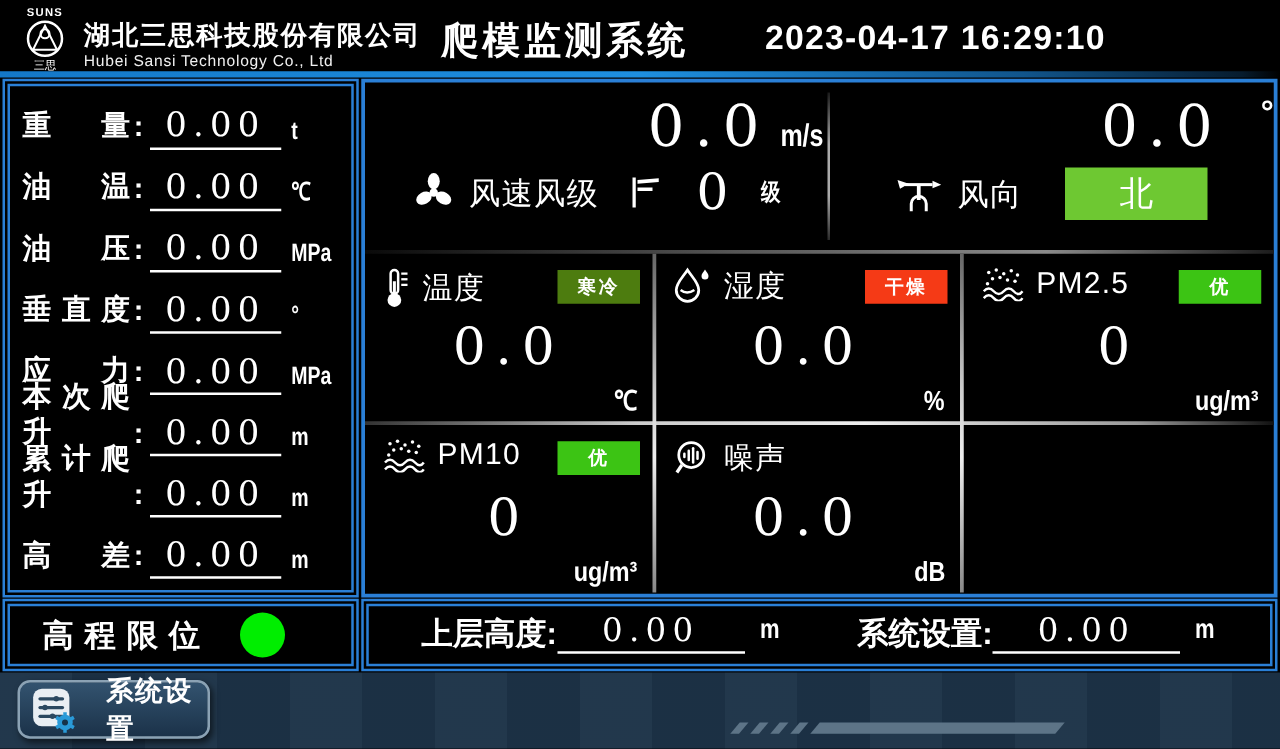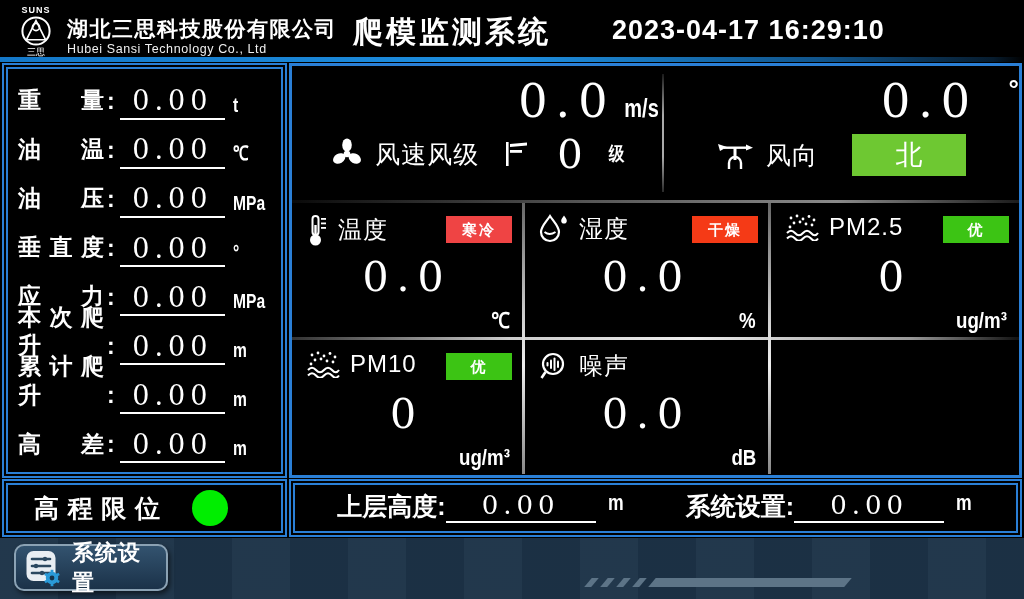--- a/index.html
+++ b/index.html
@@ -57,21 +57,21 @@
     background:linear-gradient(to right,#333,#ccc 30%,#eee 55%,#999 85%,#111); }
   .col-div  { position:absolute; top:137px; width:3px; height:271px;
     background:linear-gradient(to bottom,#666,#ccc 40%,#eee 60%,#888); }
   .col-div.c1 { left:230px; } .col-div.c2 { left:476px; }
 
   .scell { position:absolute; height:134px; }
   .shead { position:absolute; left:14px; top:10px; display:flex; align-items:center; gap:10px; }
   .slabel { font-size:24px; letter-spacing:1px; }
   .sbadge { position:absolute; right:10px; top:13px; width:66px; height:27px; line-height:27px;
     text-align:center; font-size:15px; font-weight:bold; letter-spacing:2px; }
-  .badge-cyan { background:#ef4444; } .badge-red { background:#f53a16; } .badge-green { background:#3cc414; }
+  .badge-cyan { background:#4d7c0f; } .badge-red { background:#f53a16; } .badge-green { background:#3cc414; }
   .svalue { position:absolute; left:0; right:0; top:50px; text-align:center;
     font-family:"DejaVu Serif", serif; font-size:41px; letter-spacing:8px; }
   .sunit { position:absolute; right:12px; bottom:3px; font-size:22px; font-weight:bold;
     transform:scaleX(0.85); transform-origin:right bottom; white-space:nowrap; }
 
   
   .bl-panel { position:absolute; left:2px; top:479px; width:285px; height:58px;
     border:6px double #2a7fd6; display:flex; align-items:center; padding-left:26px; gap:32px; }
   .bl-label { font-size:25px; font-weight:bold; width:126px; text-align:justify; text-align-last:justify; }
   .light { width:36px; height:36px; border-radius:50%; background:#00ee00; }
@@ -81,21 +81,21 @@
   .hlabel { font-size:25px; font-weight:bold; padding-bottom:3px; }
   .hvalue { font-family:"DejaVu Serif", serif; font-size:26px; letter-spacing:5px;
     border-bottom:2px solid #fff; width:150px; text-align:center; line-height:1.2; }
   .hunit { font-size:22px; font-weight:bold; transform:scaleX(0.8); margin-left:10px; padding-bottom:2px; }
 
   
   .footer { position:absolute; left:0; top:538px; width:1024px; height:61px; background:#1d3348;
     background-image:repeating-linear-gradient(to right, rgba(255,255,255,0.025) 0 58px, rgba(0,0,0,0.06) 58px 116px); }
   .settings-btn { position:absolute; left:14px; top:6px; width:154px; height:47px; cursor:pointer;
     background:linear-gradient(#33536f,#1b3249); border:2px solid #8ba2b4; border-radius:10px;
-    display:flex; align-items:center; gap:11px; padding:0 9px; box-shadow:2px 3px 5px rgba(0,0,0,0.55); }
+    display:flex; align-items:center; gap:24px; padding:0 9px; box-shadow:2px 3px 5px rgba(0,0,0,0.55); }
   .settings-label { font-size:22px; font-weight:bold; letter-spacing:1px; }
   .slash { position:absolute; top:40px; width:7px; height:9px; background:#5d7487; transform:skewX(-40deg); }
   .stripe-bar { position:absolute; left:652px; top:40px; width:196px; height:9px;
     background:#5d7487; transform:skewX(-40deg); }
   svg { display:block; }
 </style>
 </head>
 <body>
 
 <div class="header">

